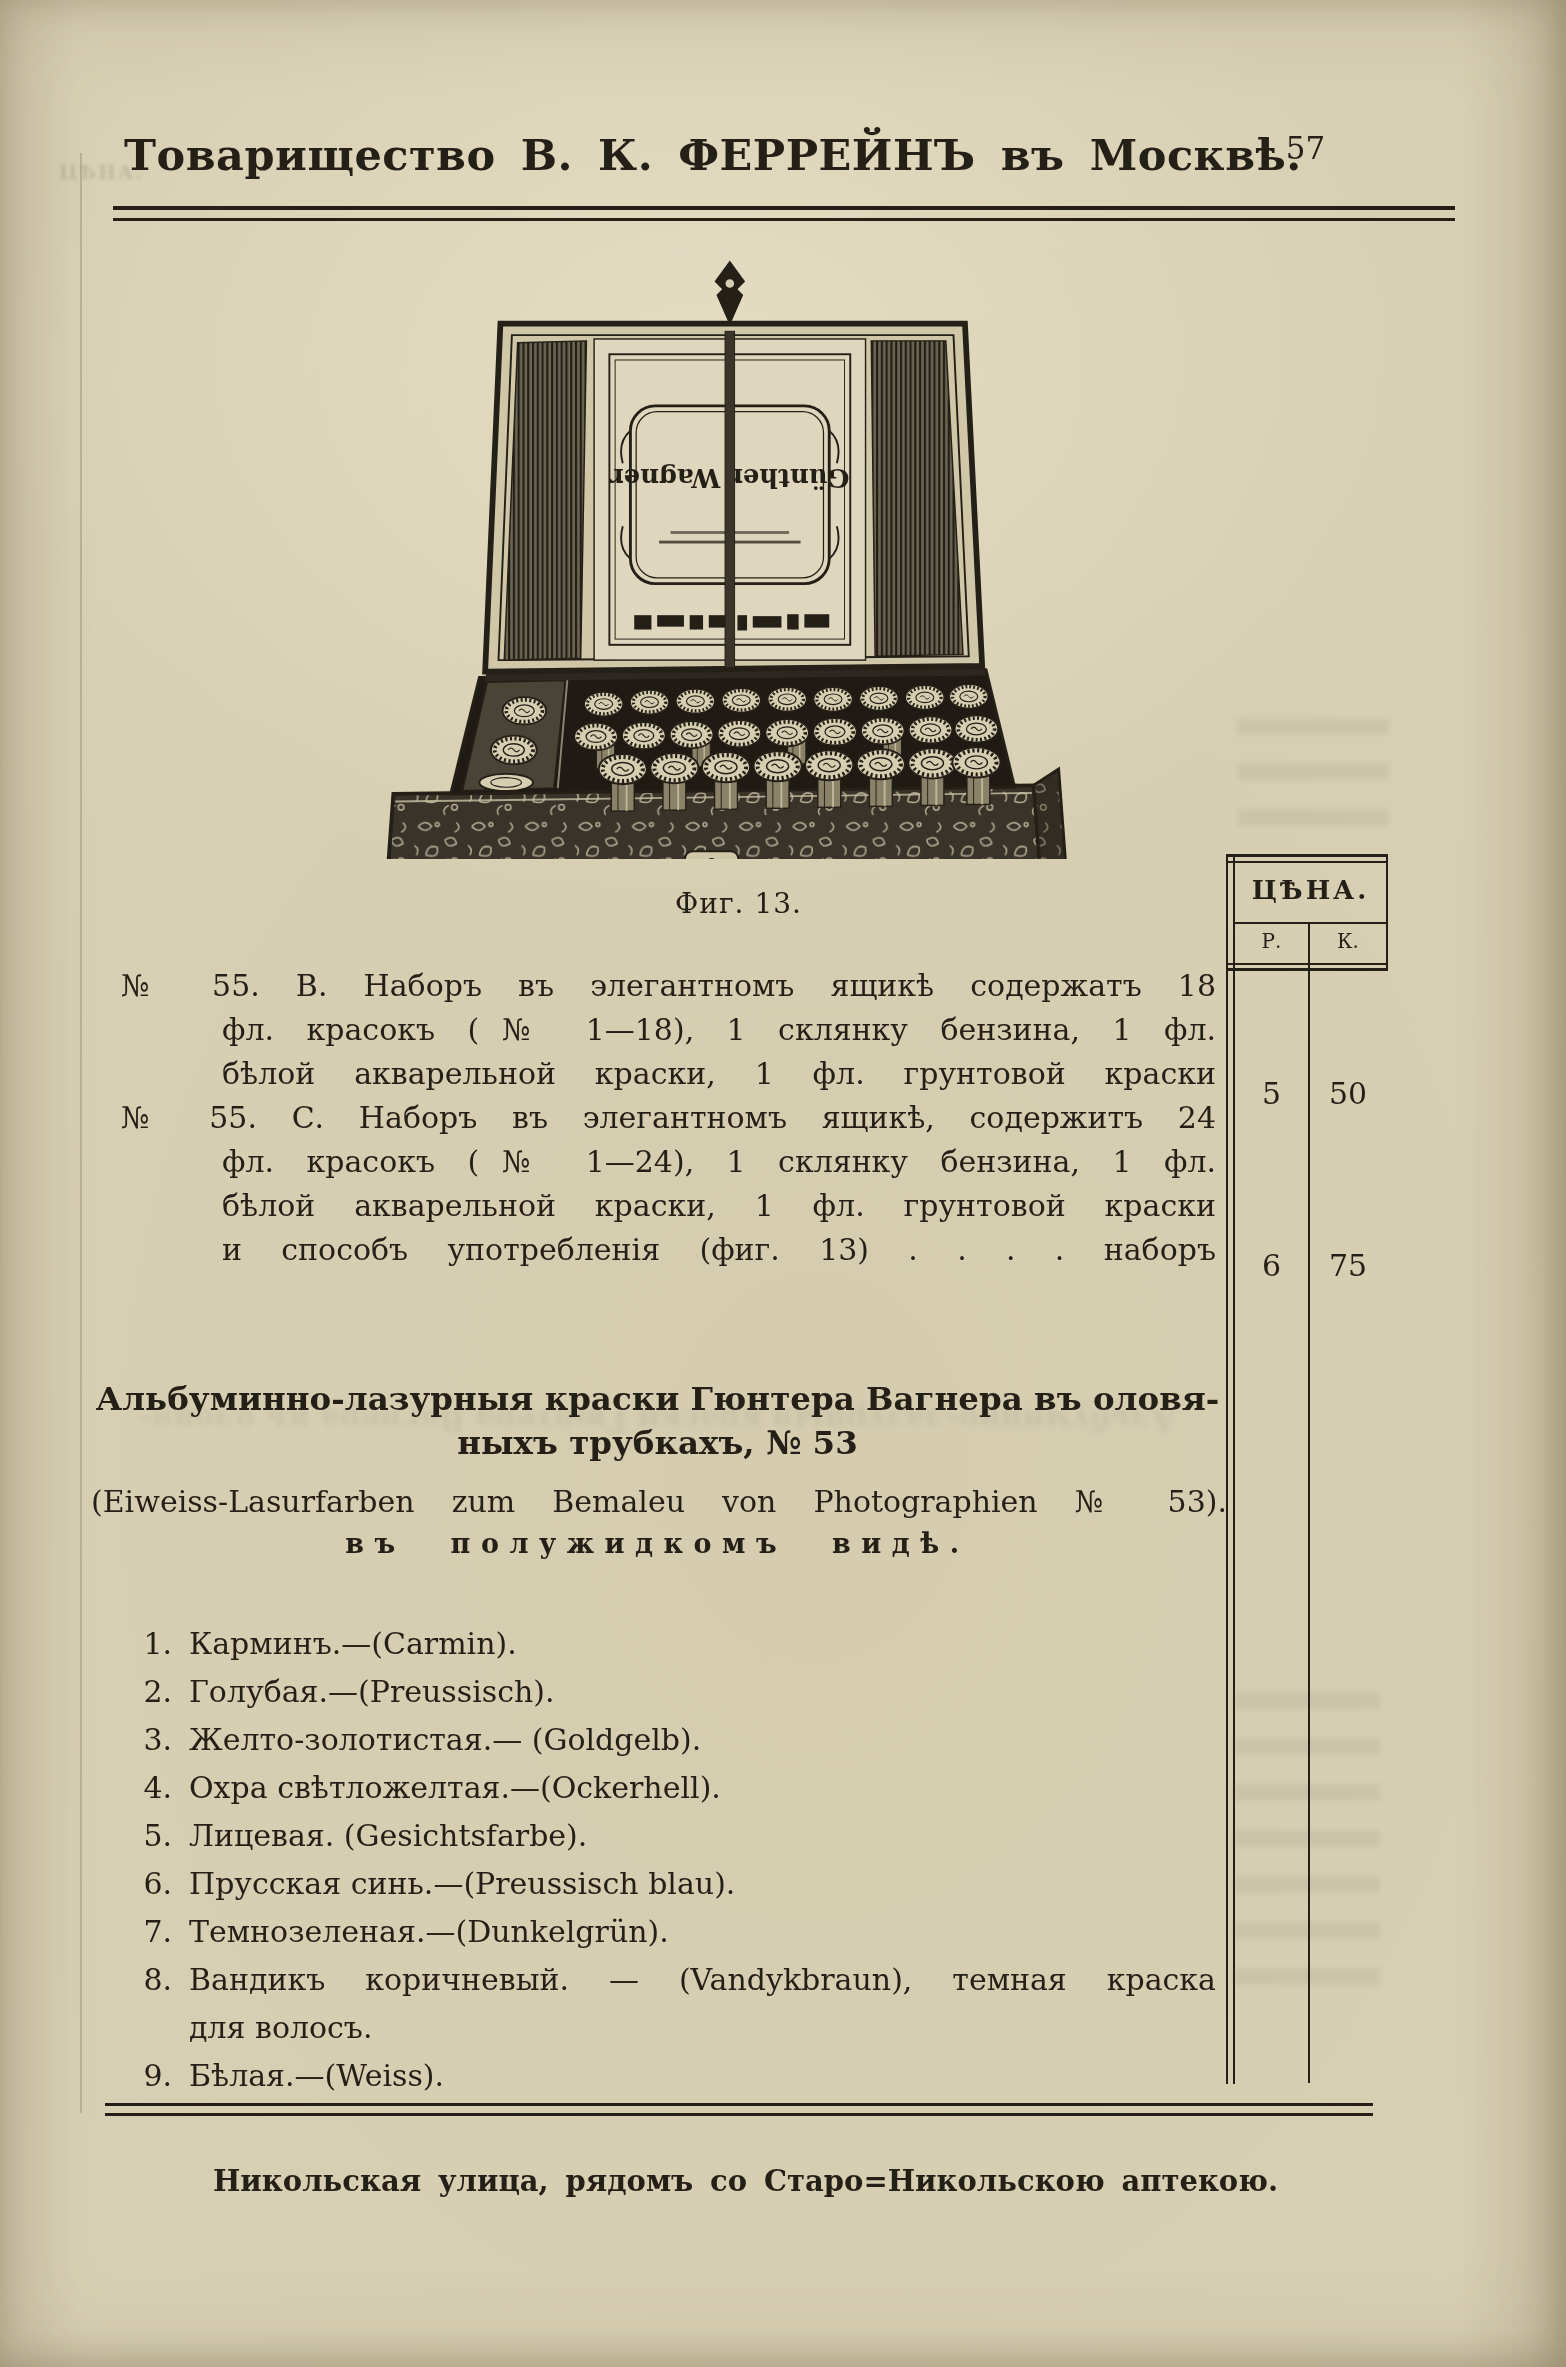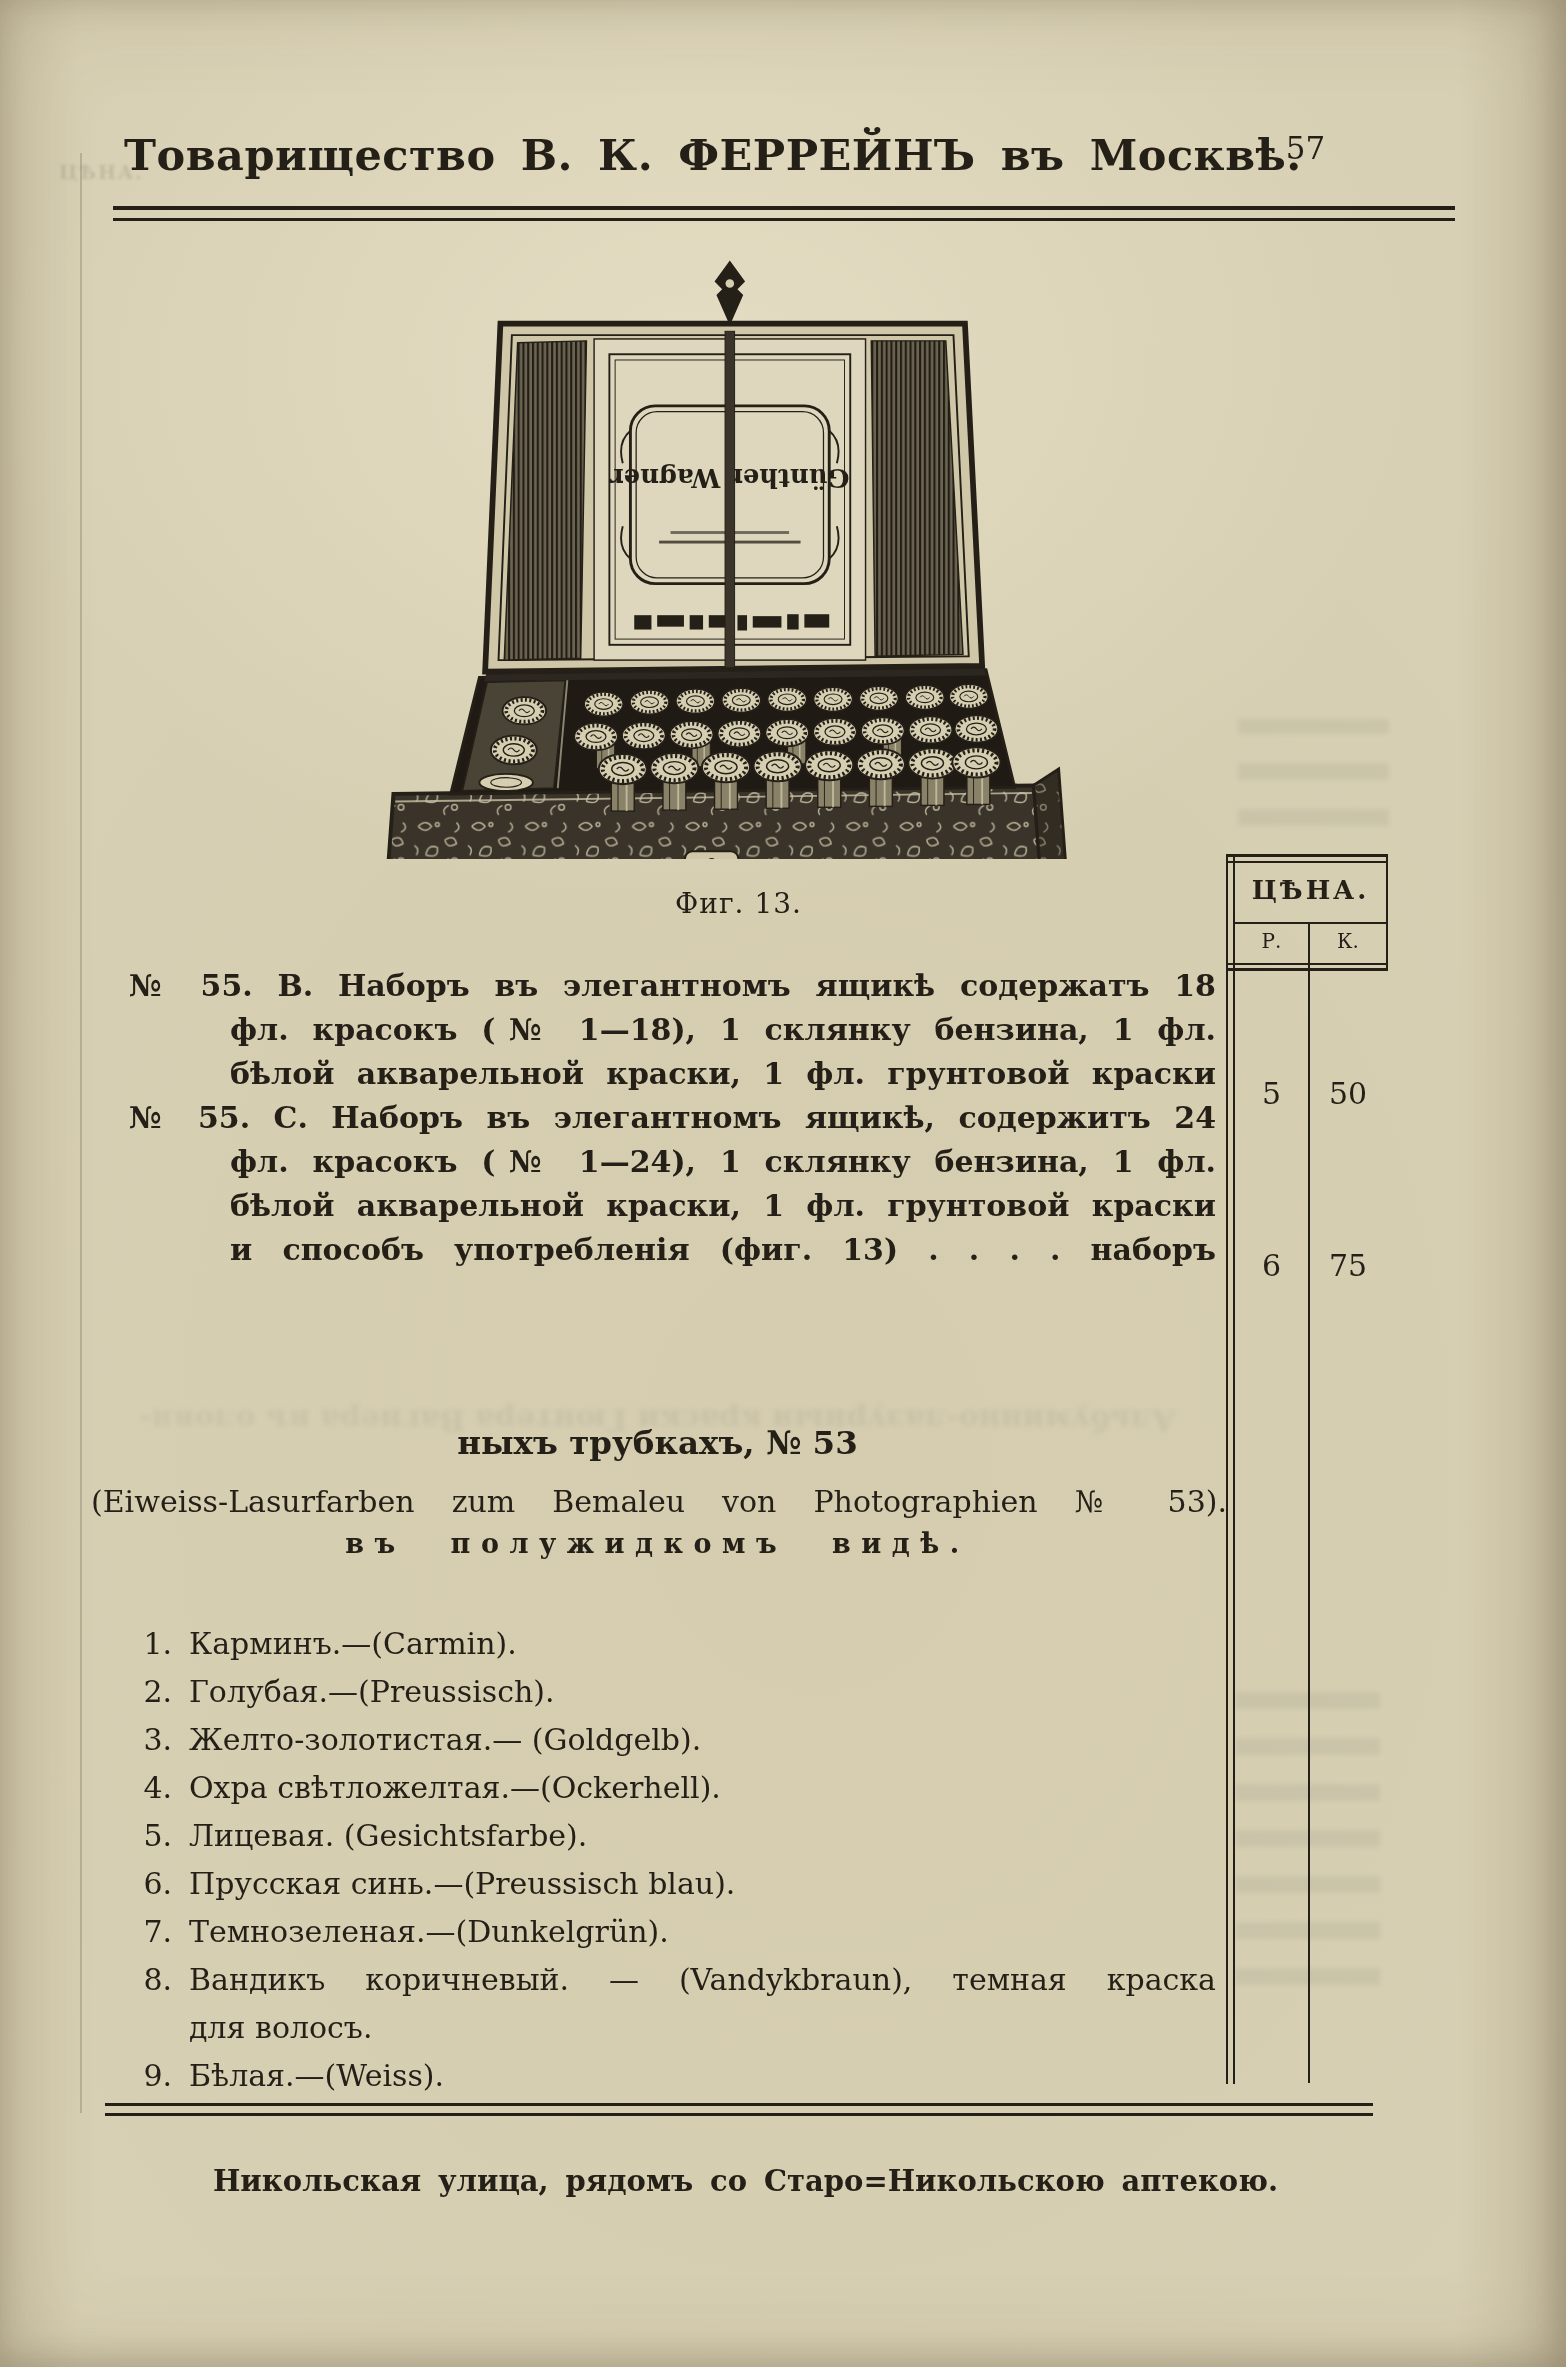--- a/index.html
+++ b/index.html
@@ -48,21 +48,21 @@
   .pv{font-size:30px; text-align:center;}
   .pv-r1{left:1235px; top:1076px; width:73px;}
   .pv-k1{left:1310px; top:1076px; width:76px;}
   .pv-r2{left:1235px; top:1248px; width:73px;}
   .pv-k2{left:1310px; top:1248px; width:76px;}
 
   
   .entries{left:113px; top:964px; width:1103px; font-size:30px; line-height:44px;}
   .entry-line{text-align:justify; text-align-last:justify; text-justify:inter-word; white-space:normal;}
   .entry-line.cont{padding-left:101px;}
-  .entry{margin:0 0 0 16px;font-weight:bold;}
+  .entry{margin:0 0 0 8px;}
 
   
   .sec-h{left:91px; top:1374px; width:1133px; text-align:center; font-size:32.5px; font-weight:bold; line-height:50px; white-space:nowrap;}
   .sec-h2{left:91px; top:1423px; width:1133px; text-align:center; font-size:32.5px; font-weight:bold; white-space:nowrap;}
   .sec-sub{left:91px; top:1484px; width:1133px; text-align:center; font-size:27px; font-weight:bold; letter-spacing:10.5px; word-spacing:25px; white-space:nowrap;margin-top:44px;}
   .sec-de{left:91px; top:1484px; width:1136px; font-size:30px; text-align:justify; text-align-last:justify; white-space:nowrap;}
 
   
   .plist{left:113px; top:1620px; width:1103px; font-size:30px;}
   .prow{display:flex; line-height:48px;}
@@ -271,20 +271,21 @@
       <div class="entry-line cont">бѣлой акварельной краски, 1 фл. грунтовой краски</div>
     </div>
     <div class="entry">
       <div class="entry-line">№ 55. С. Наборъ въ элегантномъ ящикѣ, содержитъ 24</div>
       <div class="entry-line cont">фл. красокъ (№ 1—24), 1 склянку бензина, 1 фл.</div>
       <div class="entry-line cont">бѣлой акварельной краски, 1 фл. грунтовой краски</div>
       <div class="entry-line cont">и способъ употребленія (фиг. 13) . . . . наборъ</div>
     </div>
   </div>
 
+  <div class="abs sec-h">Альбуминно-лазурныя краски Гюнтера Вагнера въ оловя-</div>
   <div class="abs sec-h2">ныхъ трубкахъ, № 53</div>
   <div class="abs sec-sub">въ полужидкомъ видѣ.</div>
   <div class="abs sec-de">(Eiweiss-Lasurfarben zum Bemaleu von Photographien № 53).</div>
 
   <div class="abs plist">
     <div class="prow">
       <span class="num">1.</span>
       <span class="txt">Карминъ.—(Carmin).</span>
     </div>
     <div class="prow">

